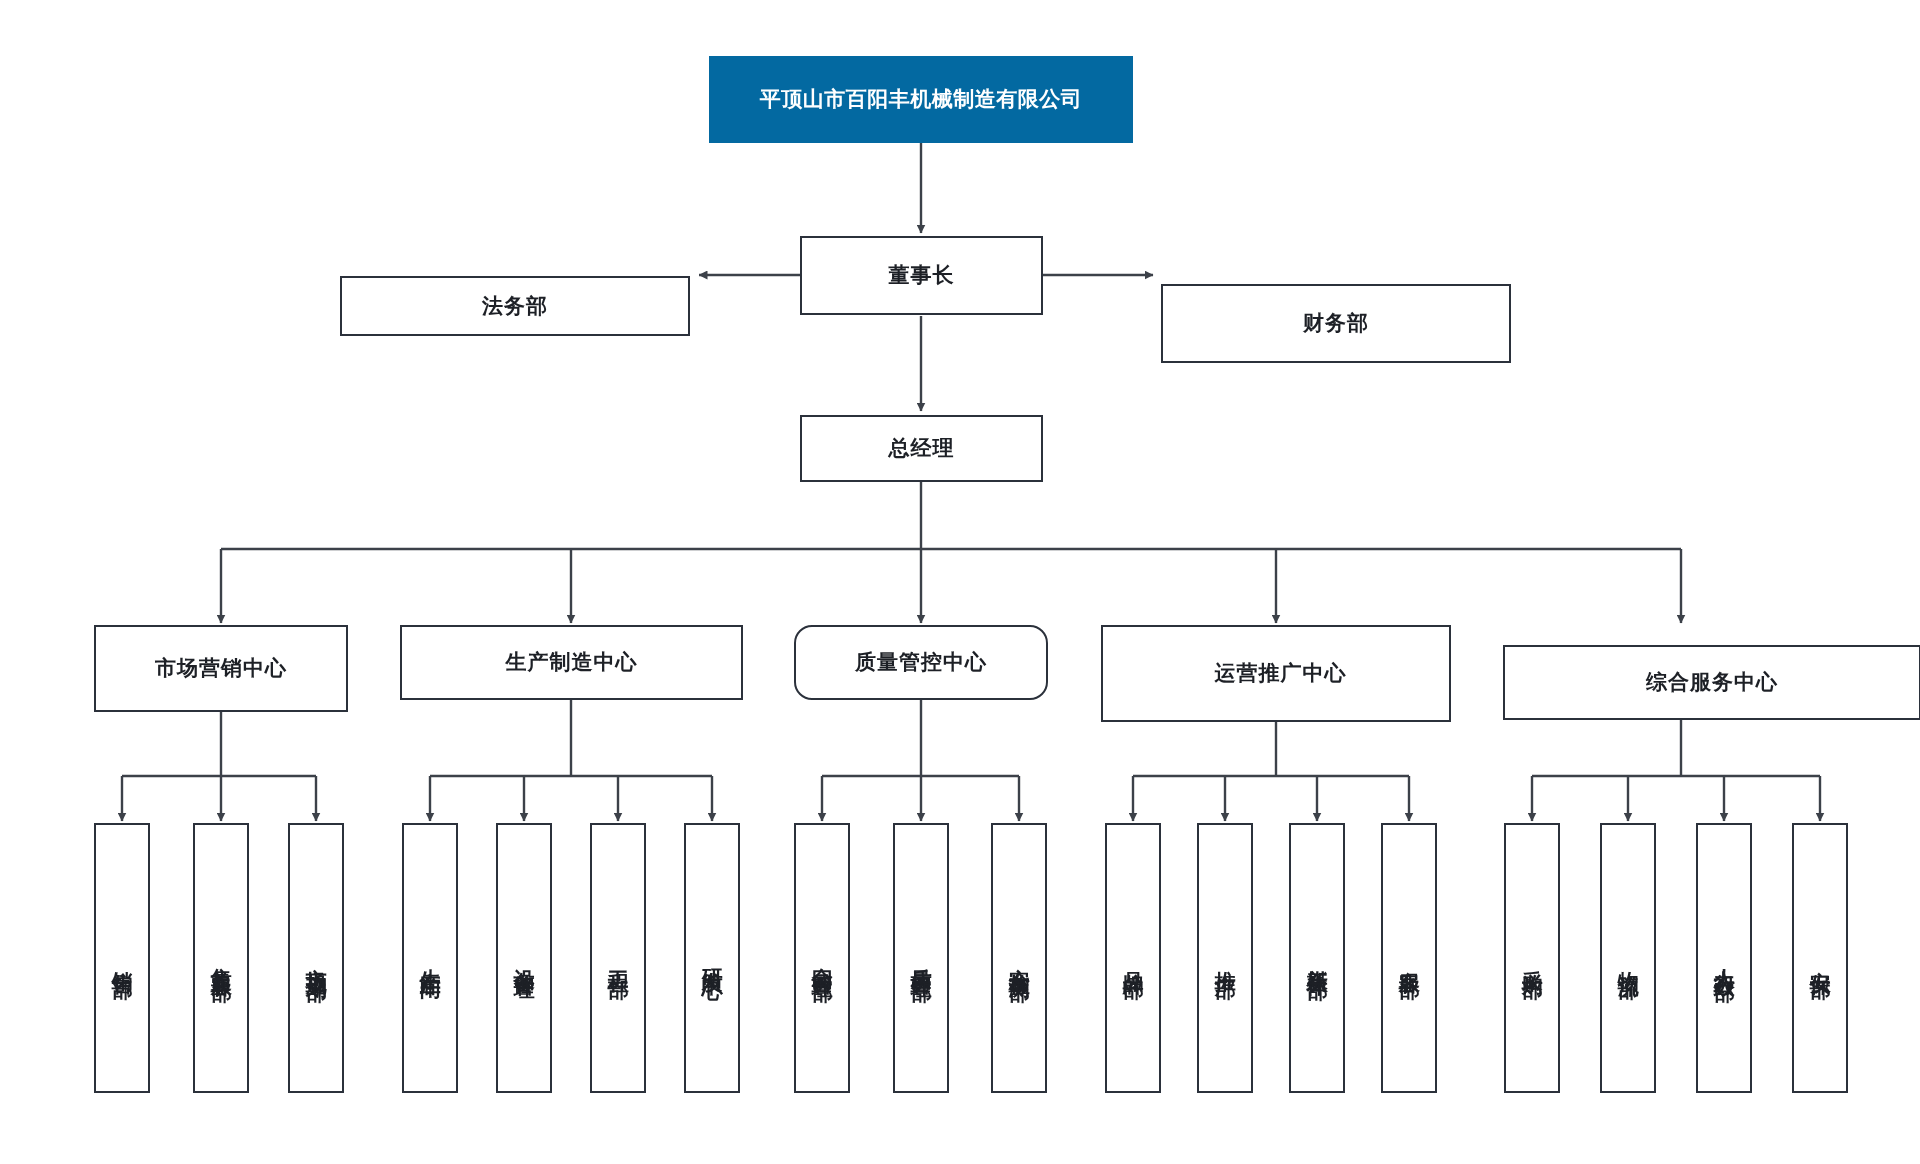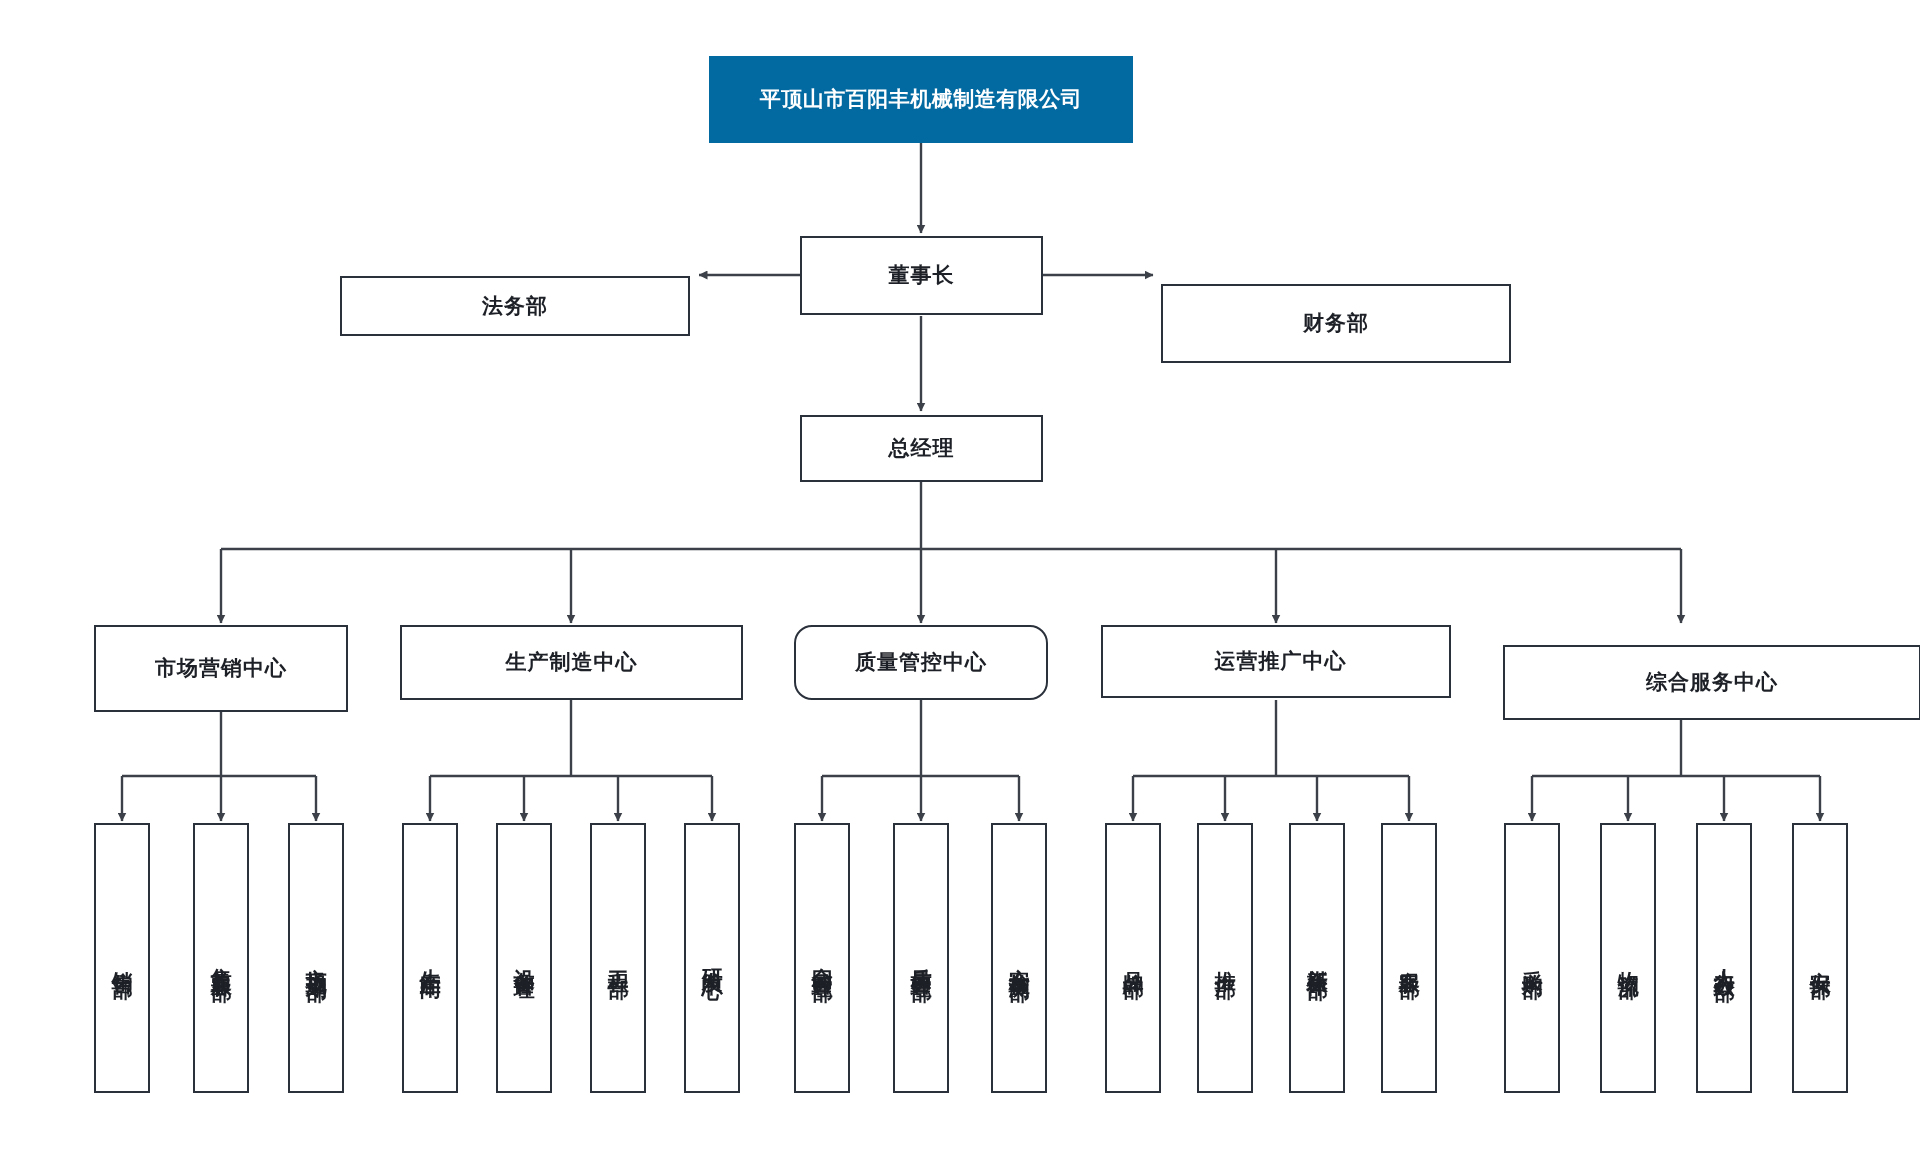--- a/index.html
+++ b/index.html
@@ -159,21 +159,21 @@
   </div>
 
   <div class="node-box" style="left:400px; top:625px; width:343px; height:75px;">
     <span class="node-label lvl4-label">生产制造中心</span>
   </div>
 
   <div class="node-box" style="left:794px; top:625px; width:254px; height:75px;border-radius:18px;">
     <span class="node-label lvl4-label">质量管控中心</span>
   </div>
 
-  <div class="node-box" style="left:1101px; top:625px; width:350px; height:73px;padding-left:9px;">
+  <div class="node-box" style="left:1101px; top:625px; width:350px; height:97px;padding-left:9px;">
     <span class="node-label lvl4-label">运营推广中心</span>
   </div>
 
   <div class="node-box" style="left:1503px; top:625px; width:418px; height:75px;margin-top:20px;">
     <span class="node-label lvl4-label">综合服务中心</span>
   </div>
 
   <div class="node-box leaf-box" style="left:94px; top:823px; width:56px; height:270px;">
     <span class="node-label">销售部</span>
   </div>

